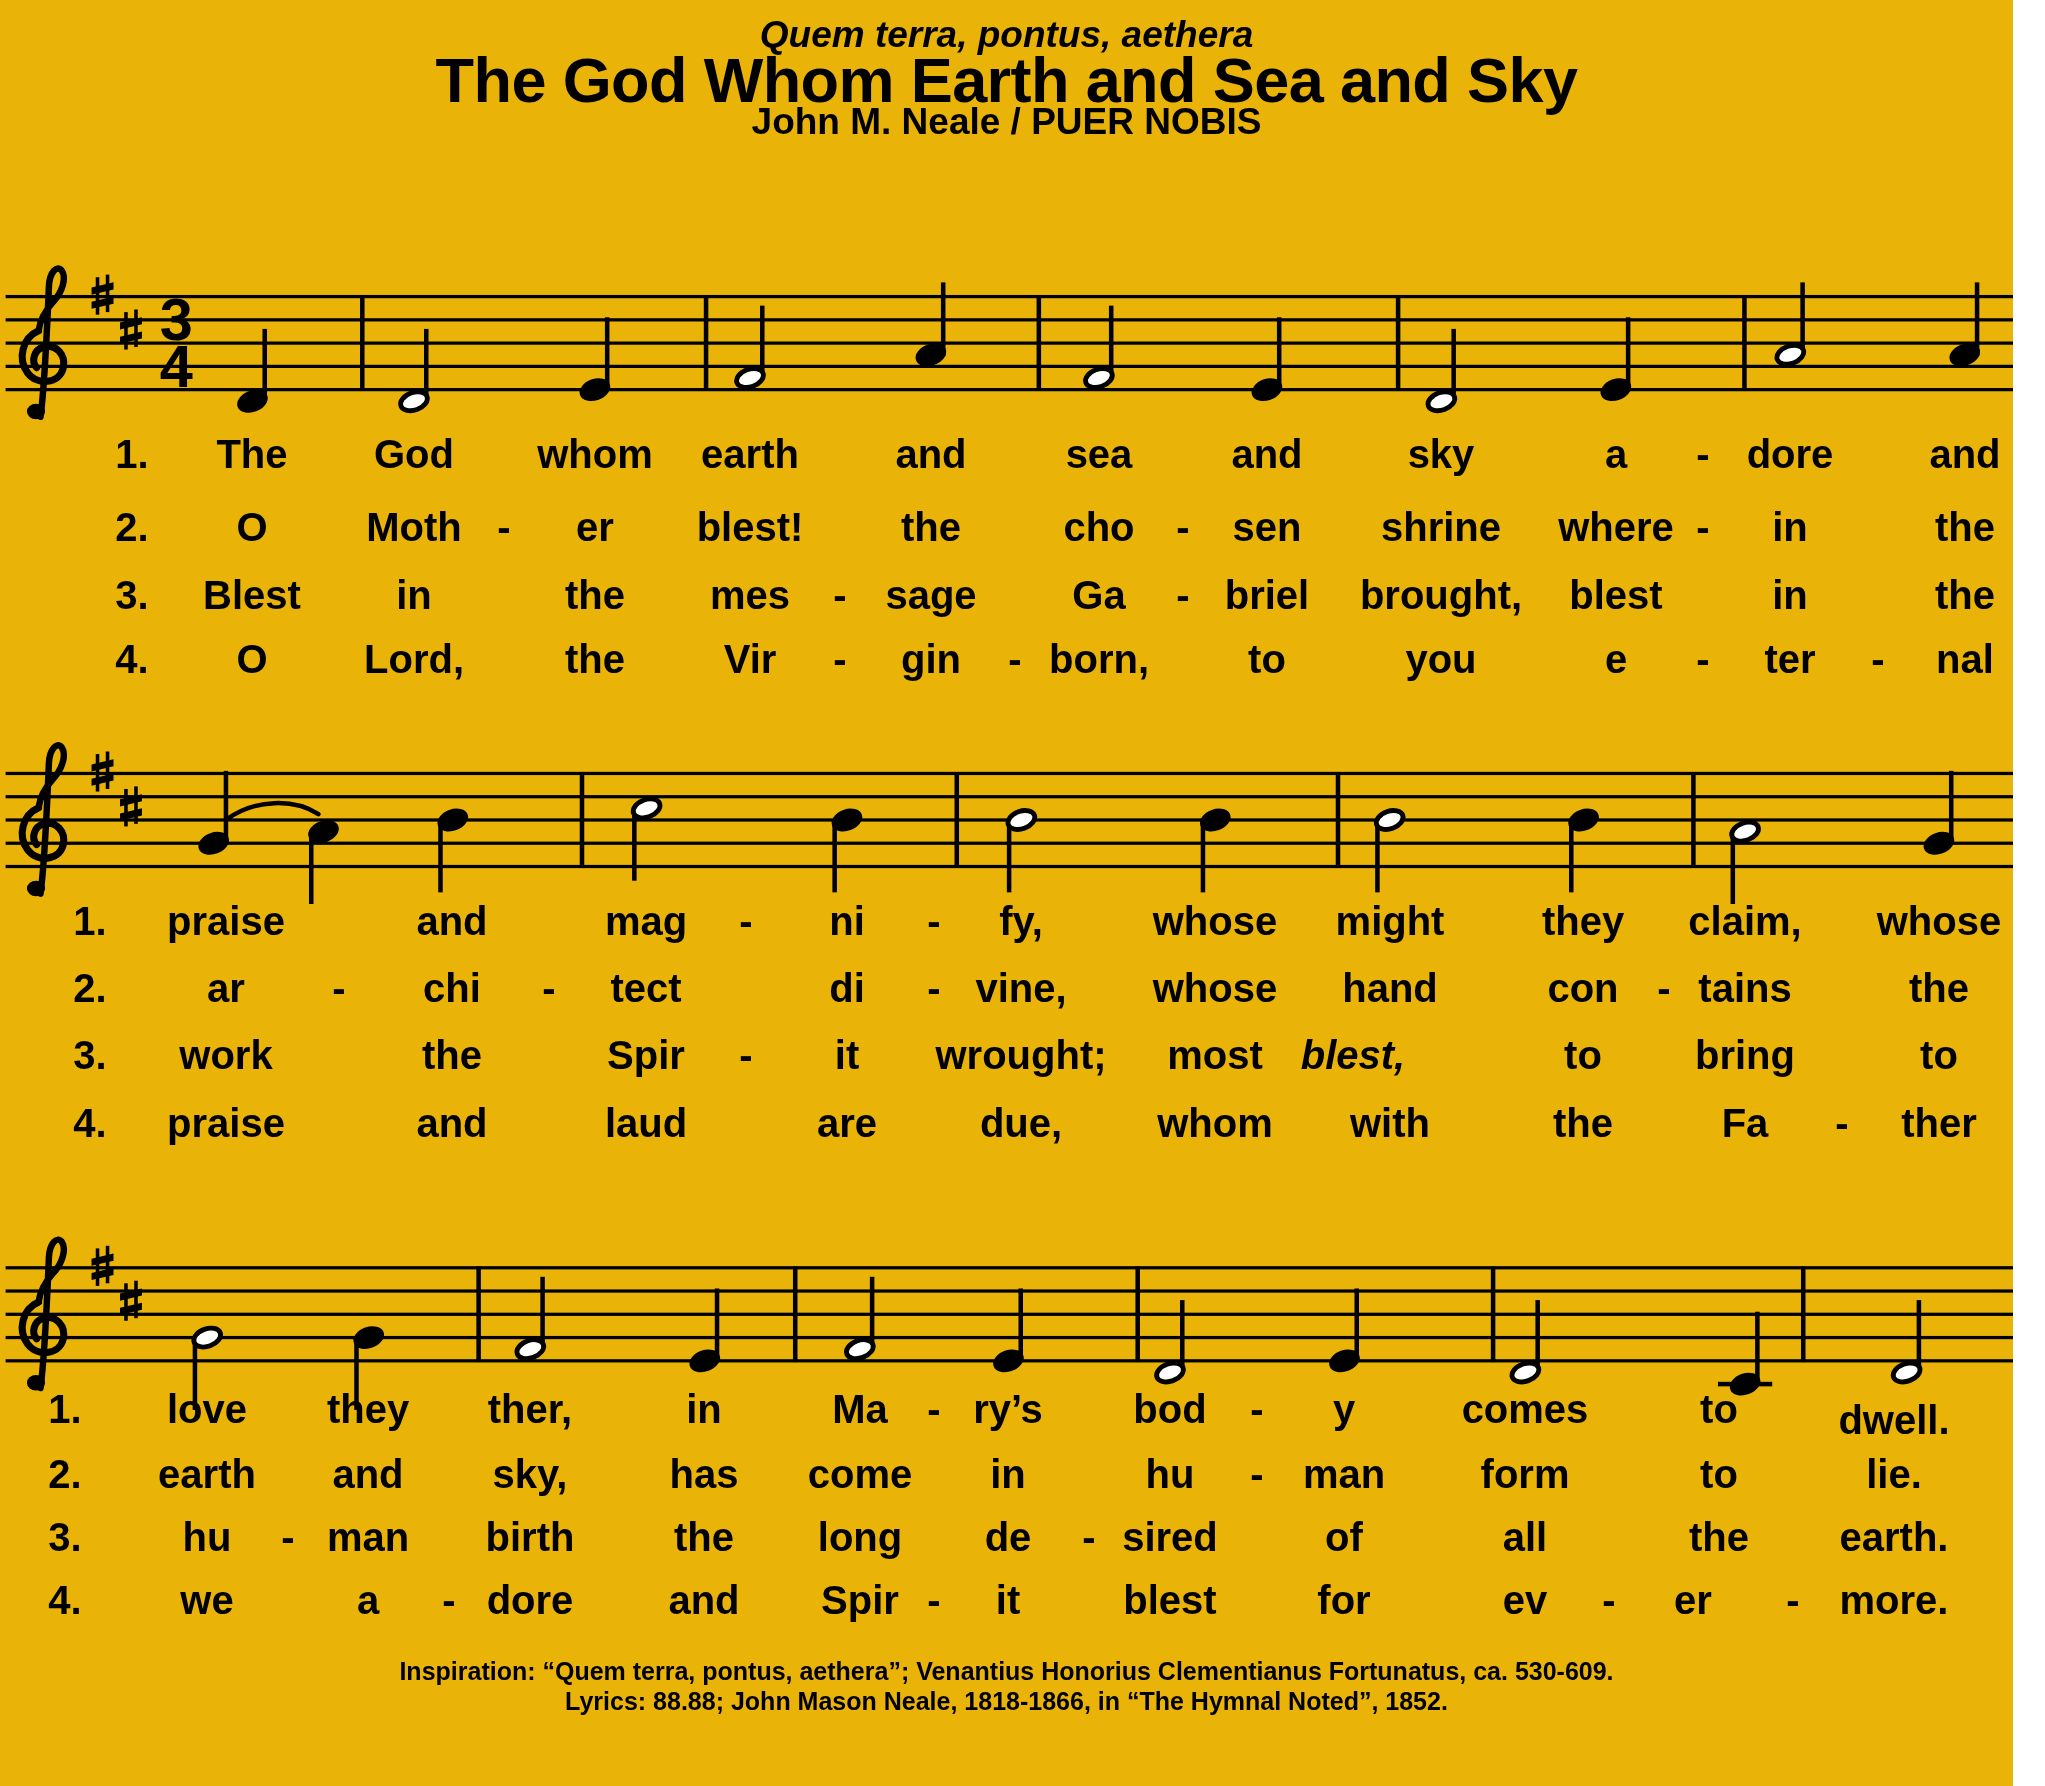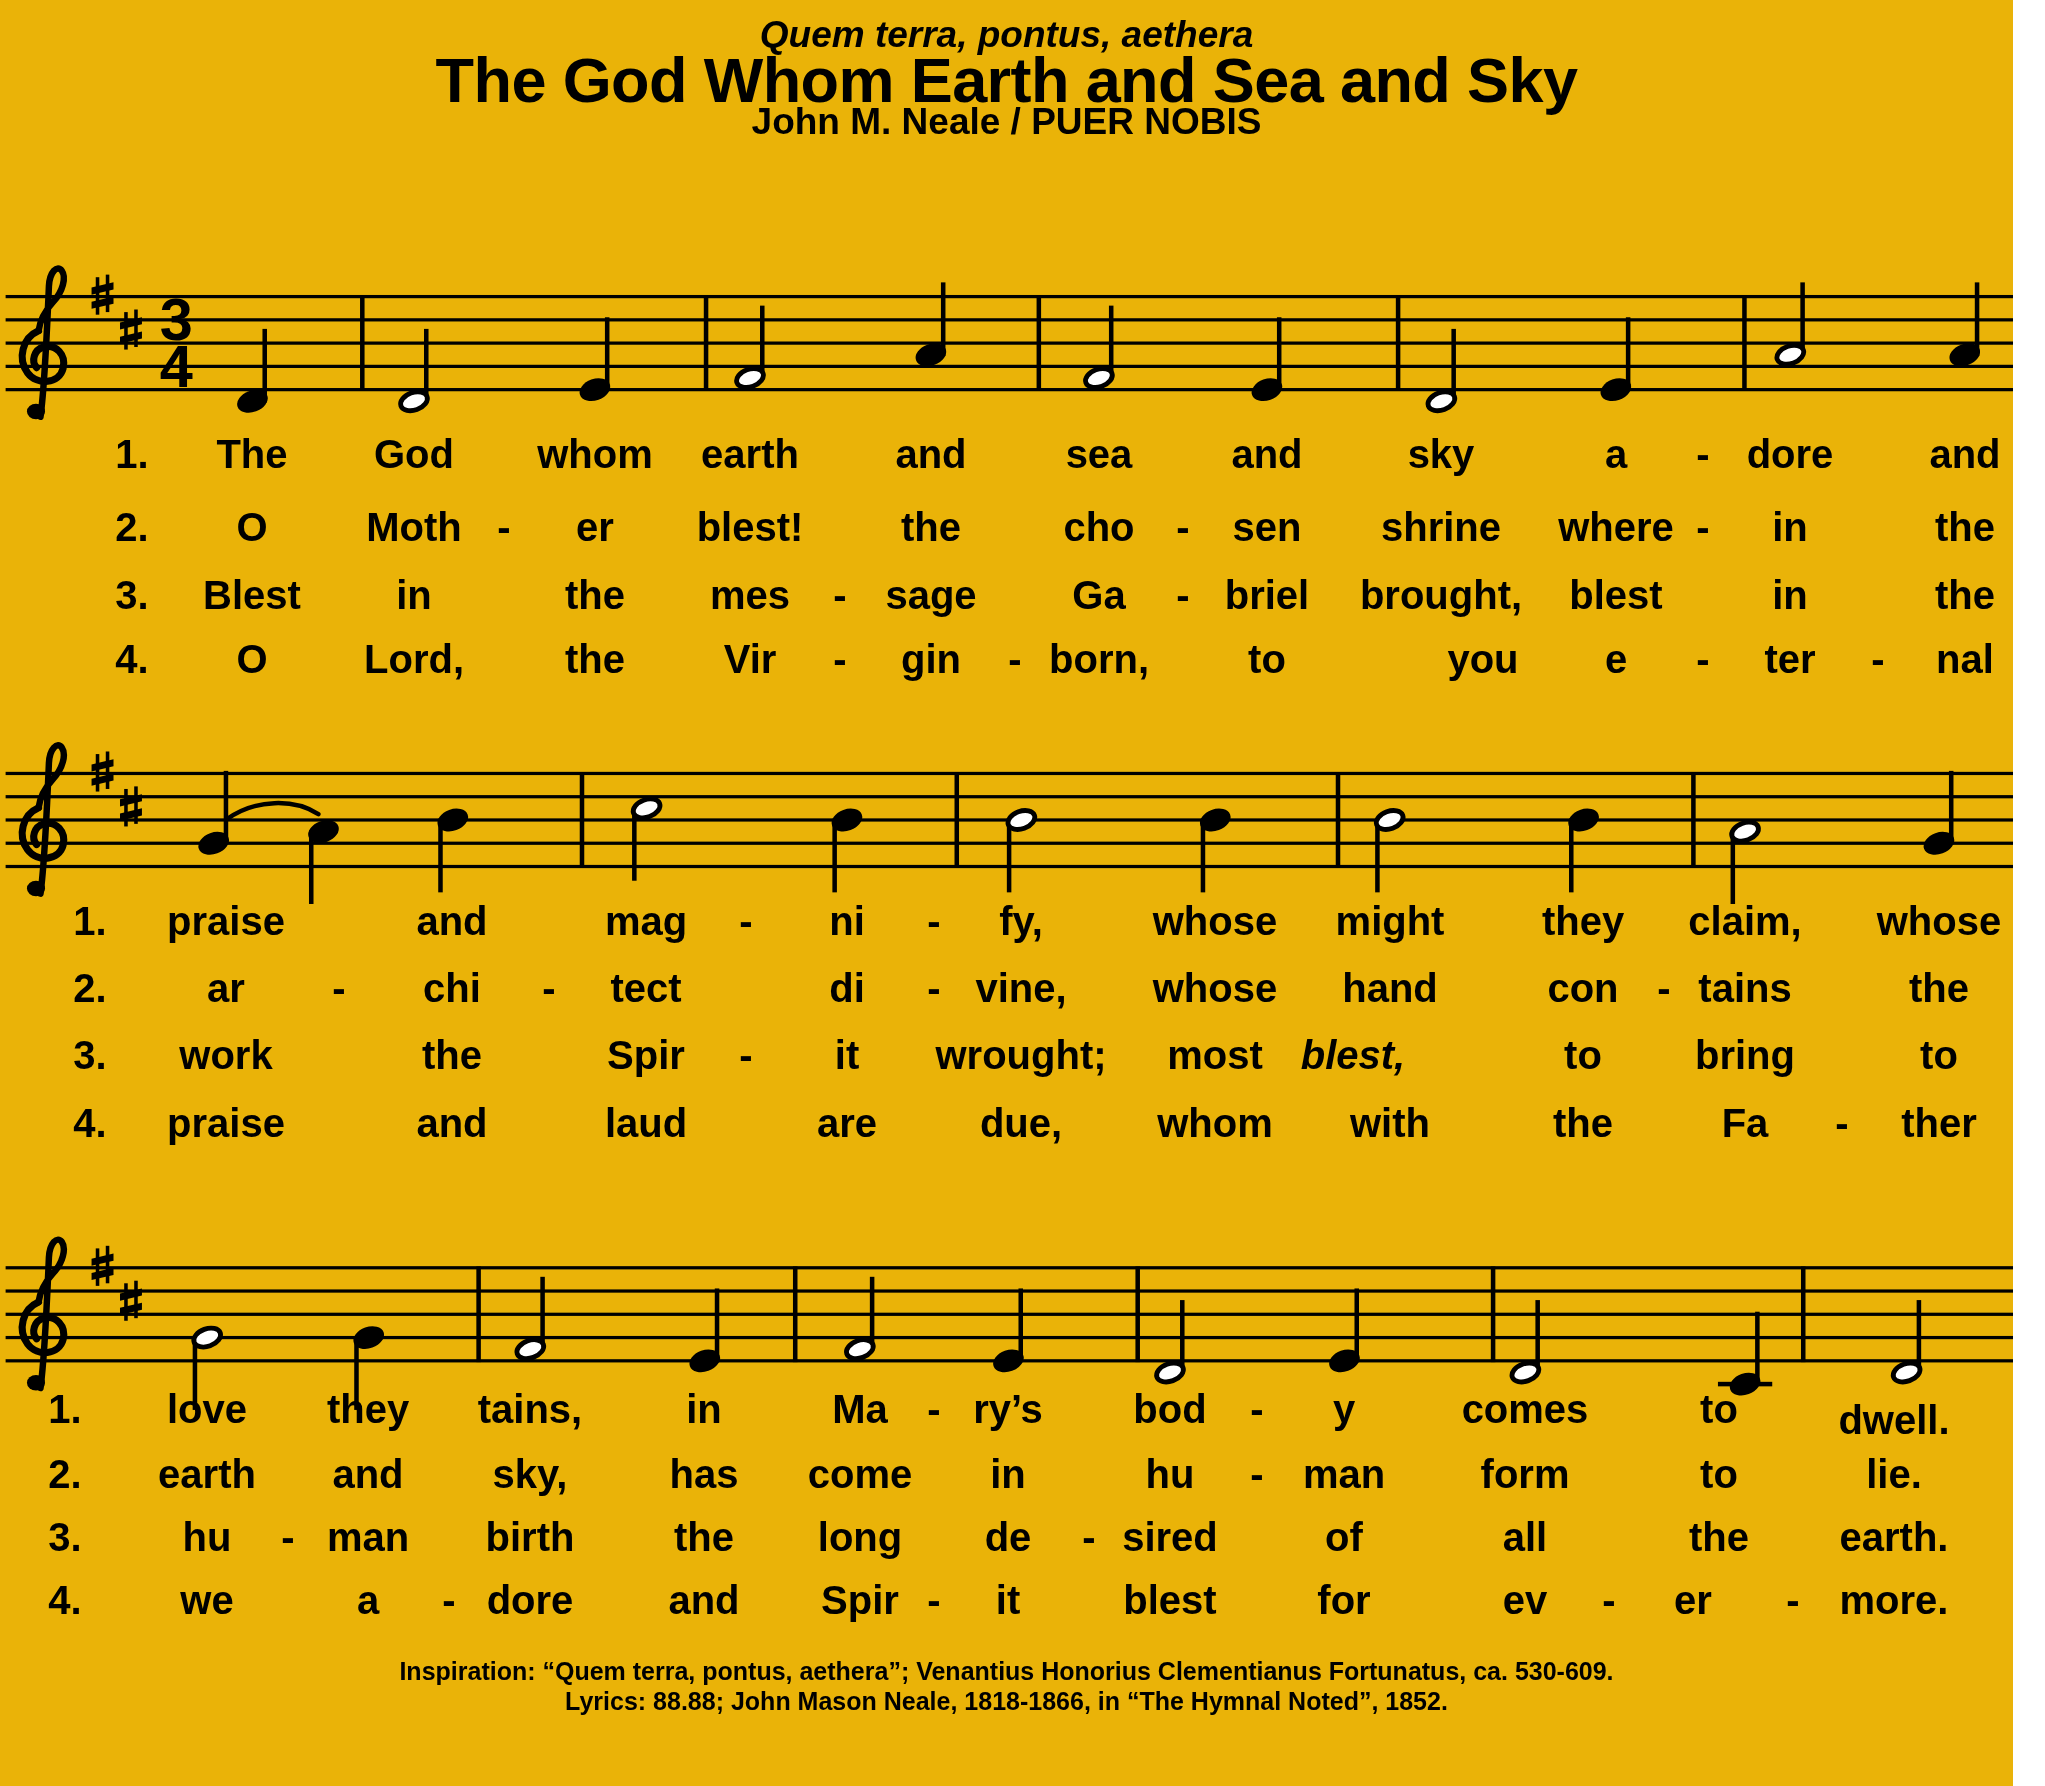--- a/index.html
+++ b/index.html
@@ -278,21 +278,21 @@
       <div class="vnum" style="left: 132px; top: 659px;">4.</div>
       <div class="syl" style="left: 252px; top: 659px;">O</div>
       <div class="syl" style="left: 414px; top: 659px;">Lord,</div>
       <div class="syl" style="left: 595px; top: 659px;">the</div>
       <div class="syl" style="left: 750px; top: 659px;">Vir</div>
       <div class="syl" style="left: 840px; top: 659px;">-</div>
       <div class="syl" style="left: 931px; top: 659px;">gin</div>
       <div class="syl" style="left: 1015px; top: 659px;">-</div>
       <div class="syl" style="left: 1099px; top: 659px;">born,</div>
       <div class="syl" style="left: 1267px; top: 659px;">to</div>
-      <div class="syl" style="left: 1441px; top: 659px; margin-left: 42px;">you</div>
+      <div class="syl" style="left: 1441px; top: 659px;">you</div>
       <div class="syl" style="left: 1616px; top: 659px;">e</div>
       <div class="syl" style="left: 1703px; top: 659px;">-</div>
       <div class="syl" style="left: 1790px; top: 659px;">ter</div>
       <div class="syl" style="left: 1878px; top: 659px;">-</div>
       <div class="syl" style="left: 1965px; top: 659px;">nal</div>
       <div class="vnum" style="left: 90px; top: 921px;">1.</div>
       <div class="syl" style="left: 226px; top: 921px;">praise</div>
       <div class="syl" style="left: 452px; top: 921px;">and</div>
       <div class="syl" style="left: 646px; top: 921px;">mag</div>
       <div class="syl" style="left: 746px; top: 921px;">-</div>
@@ -339,21 +339,21 @@
       <div class="syl" style="left: 1021px; top: 1123px;">due,</div>
       <div class="syl" style="left: 1215px; top: 1123px;">whom</div>
       <div class="syl" style="left: 1390px; top: 1123px;">with</div>
       <div class="syl" style="left: 1583px; top: 1123px;">the</div>
       <div class="syl" style="left: 1745px; top: 1123px;">Fa</div>
       <div class="syl" style="left: 1842px; top: 1123px;">-</div>
       <div class="syl" style="left: 1939px; top: 1123px;">ther</div>
       <div class="vnum" style="left: 65px; top: 1409px;">1.</div>
       <div class="syl" style="left: 207px; top: 1409px;">love</div>
       <div class="syl" style="left: 368px; top: 1409px;">they</div>
-      <div class="syl" style="left: 530px; top: 1409px;">tains,</div>
+      <div class="syl" style="left: 530px; top: 1409px;">ther,</div>
       <div class="syl" style="left: 704px; top: 1409px;">in</div>
       <div class="syl" style="left: 860px; top: 1409px;">Ma</div>
       <div class="syl" style="left: 934px; top: 1409px;">-</div>
       <div class="syl" style="left: 1008px; top: 1409px;">ry’s</div>
       <div class="syl" style="left: 1170px; top: 1409px;">bod</div>
       <div class="syl" style="left: 1257px; top: 1409px;">-</div>
       <div class="syl" style="left: 1344px; top: 1409px;">y</div>
       <div class="syl" style="left: 1525px; top: 1409px;">comes</div>
       <div class="syl" style="left: 1719px; top: 1409px;">to</div>
       <div class="syl" style="left: 1894px; top: 1409px; margin-top: 11px;">dwell.</div>

